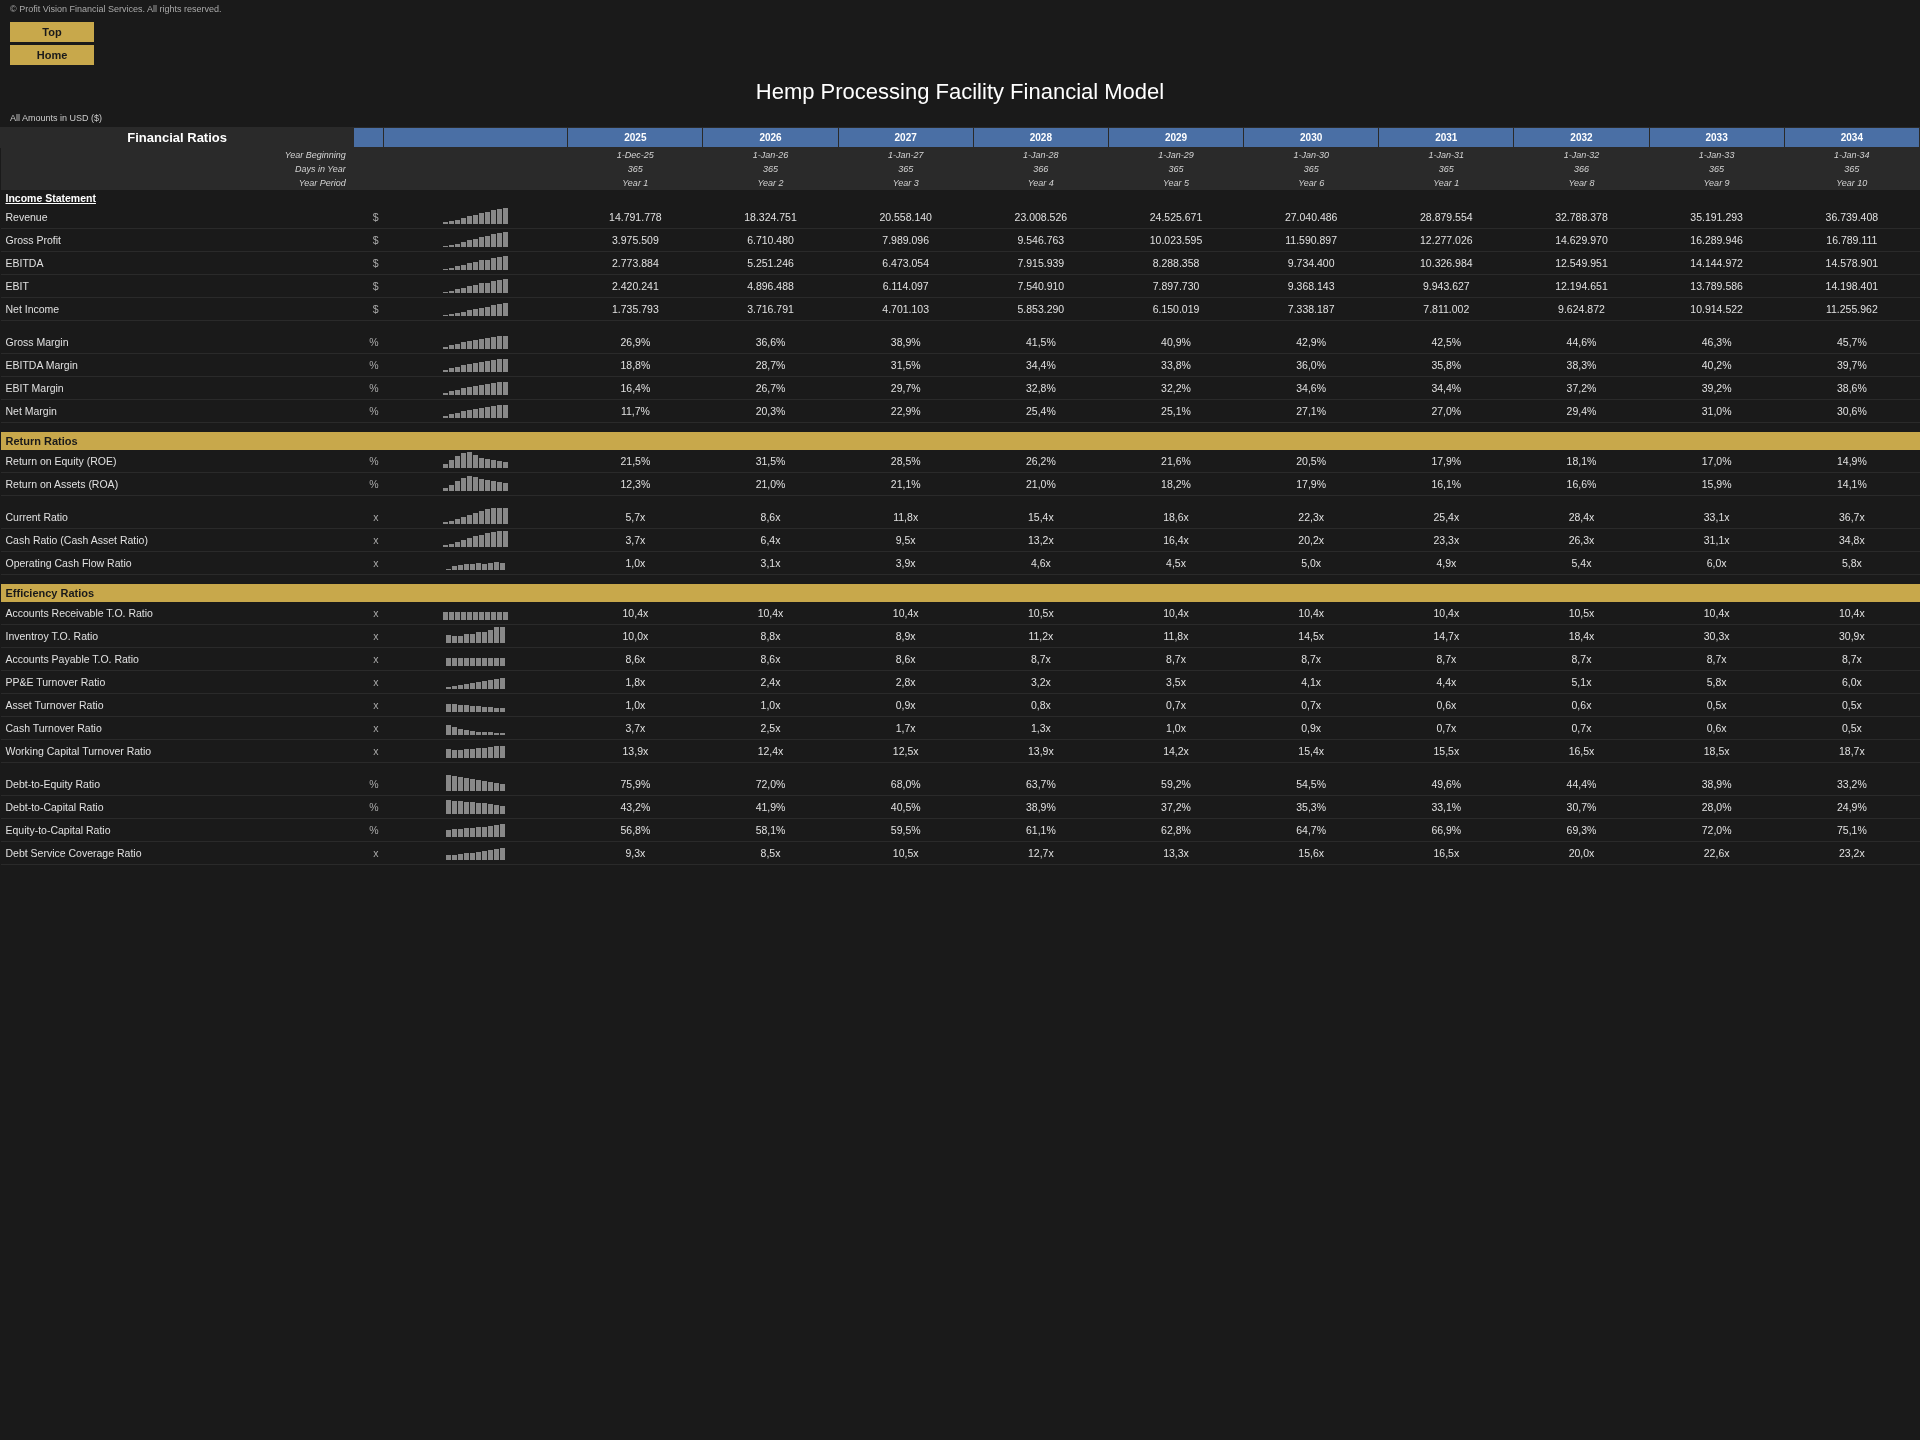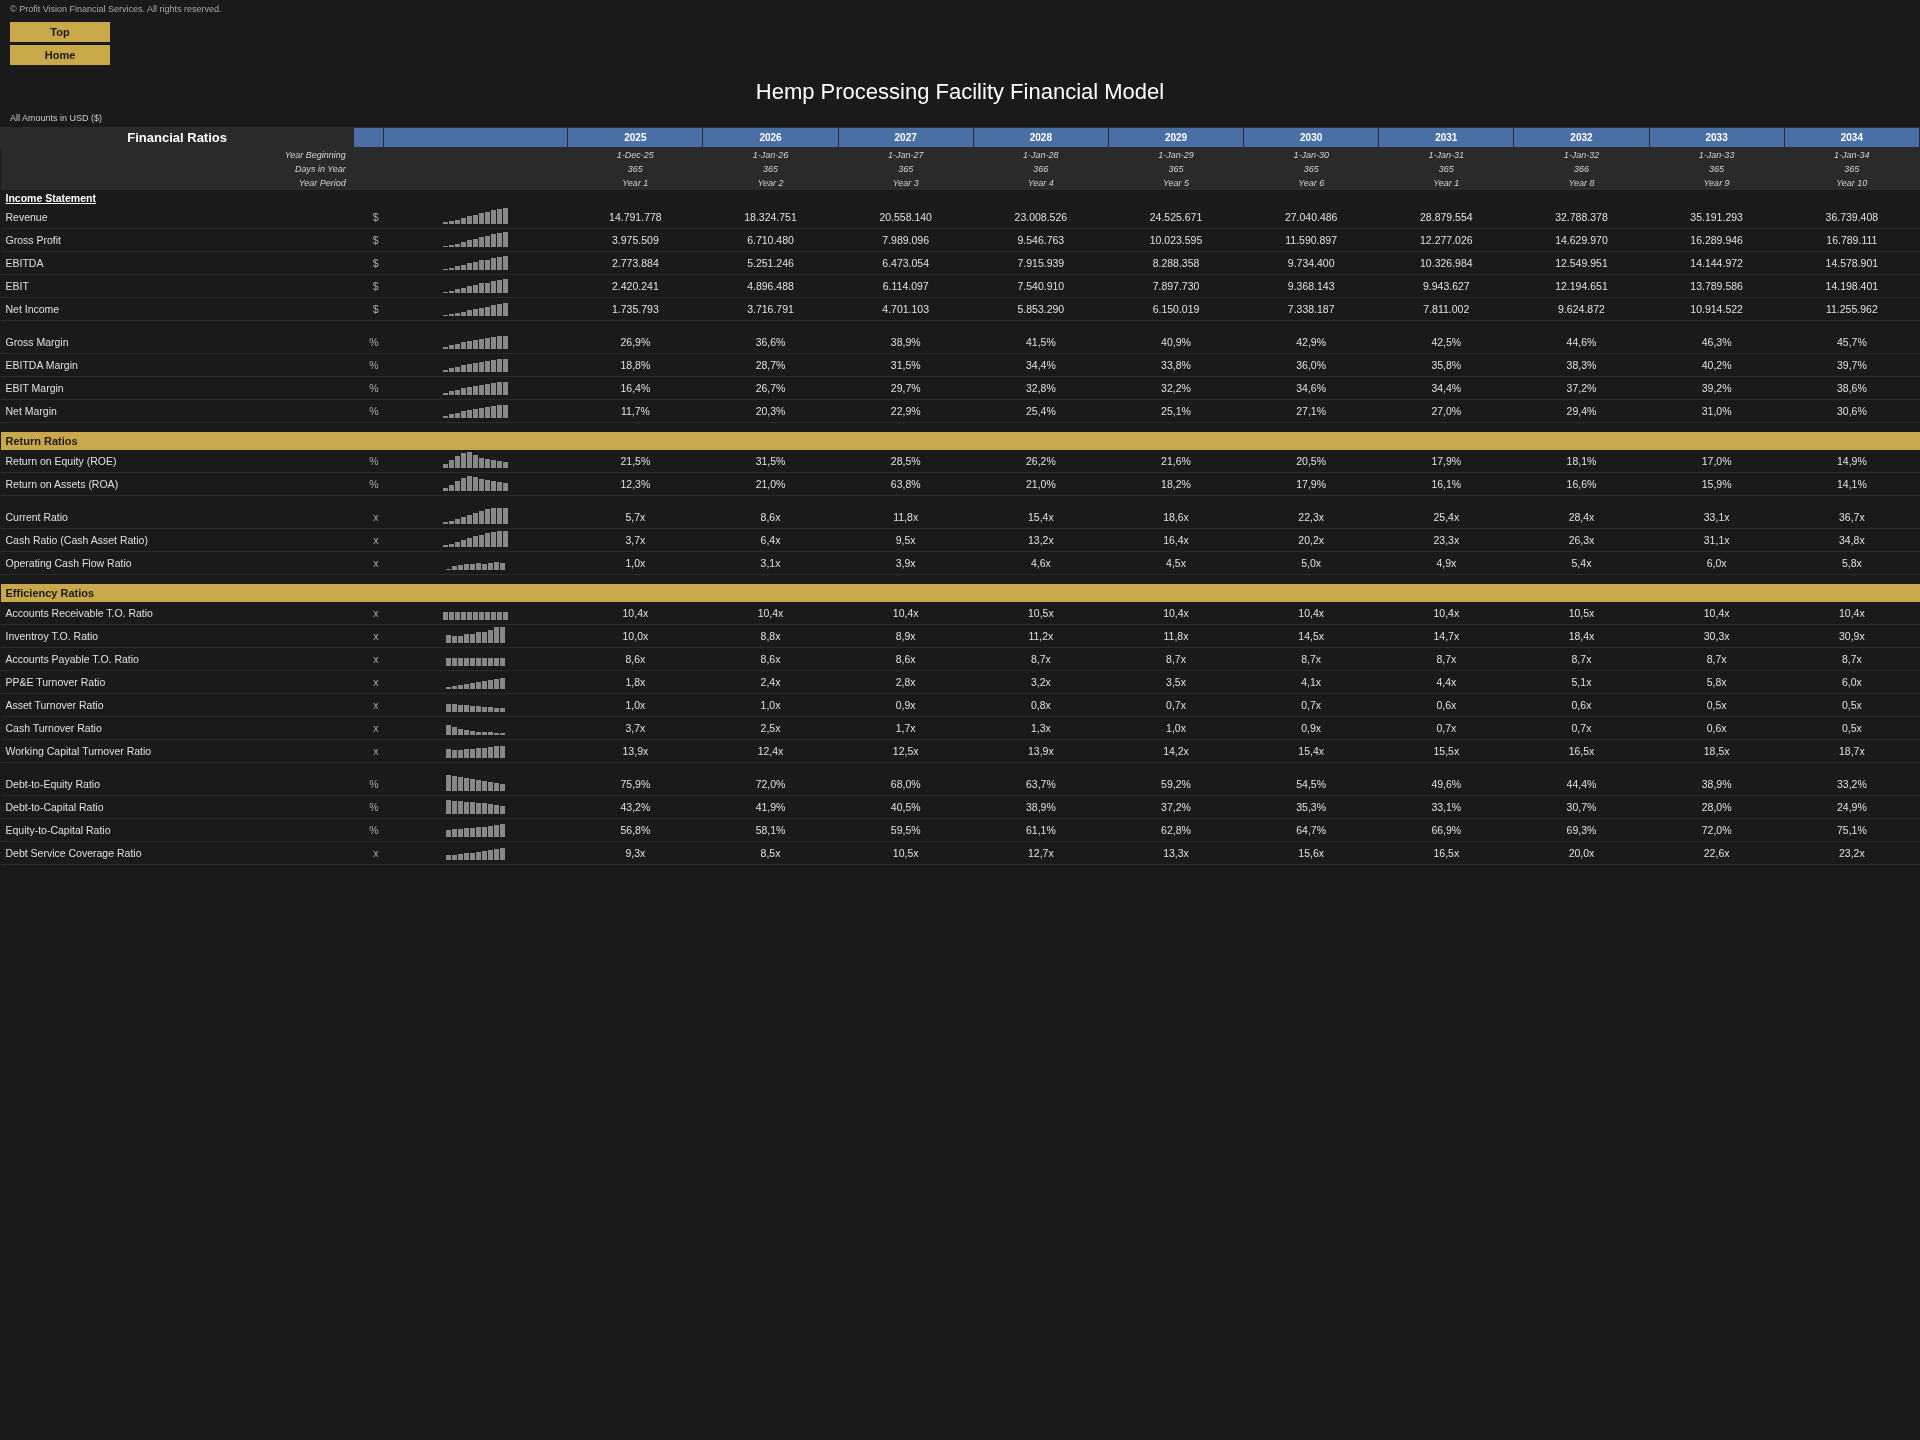--- a/index.html
+++ b/index.html
@@ -26,21 +26,21 @@
     }
     .nav-btn {
       background: #c8a84b;
       color: #1a1a1a;
       border: none;
       padding: 4px 12px;
       font-size: 11px;
       font-weight: bold;
       cursor: pointer;
       text-align: center;
-      width: 100px;
+      width: 84px;
     }
     .page-title {
       text-align: center;
       font-size: 22px;
       color: #ffffff;
       padding: 10px 0 6px 0;
       font-weight: normal;
     }
     .currency-note {
       font-size: 9px;
@@ -531,21 +531,21 @@
             <span class="spark-bar filled" style="height:15px"></span>
             <span class="spark-bar filled" style="height:14px"></span>
             <span class="spark-bar filled" style="height:12px"></span>
             <span class="spark-bar filled" style="height:11px"></span>
             <span class="spark-bar filled" style="height:10px"></span>
             <span class="spark-bar filled" style="height:9px"></span>
             <span class="spark-bar filled" style="height:8px"></span>
           </span></td>
         <td class="num-col">12,3%</td>
         <td class="num-col">21,0%</td>
-        <td class="num-col">63,8%</td>
+        <td class="num-col">21,1%</td>
         <td class="num-col">21,0%</td>
         <td class="num-col">18,2%</td>
         <td class="num-col">17,9%</td>
         <td class="num-col">16,1%</td>
         <td class="num-col">16,6%</td>
         <td class="num-col">15,9%</td>
         <td class="num-col">14,1%</td>
       </tr>
       <tr class="spacer-row">
         <td colspan="13"></td>

